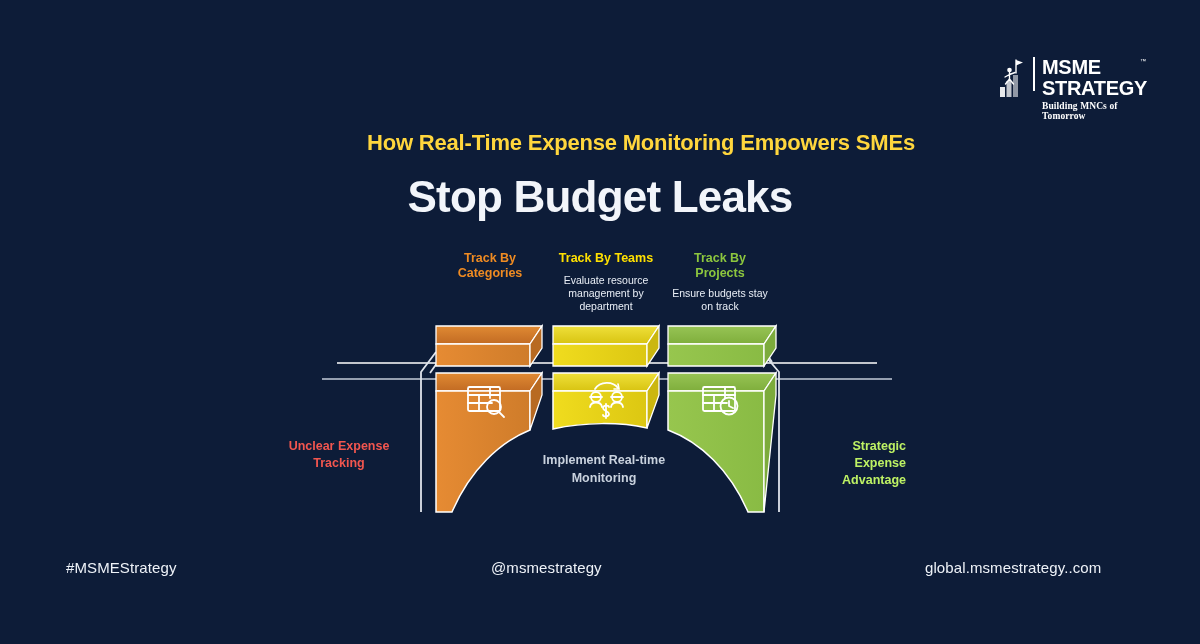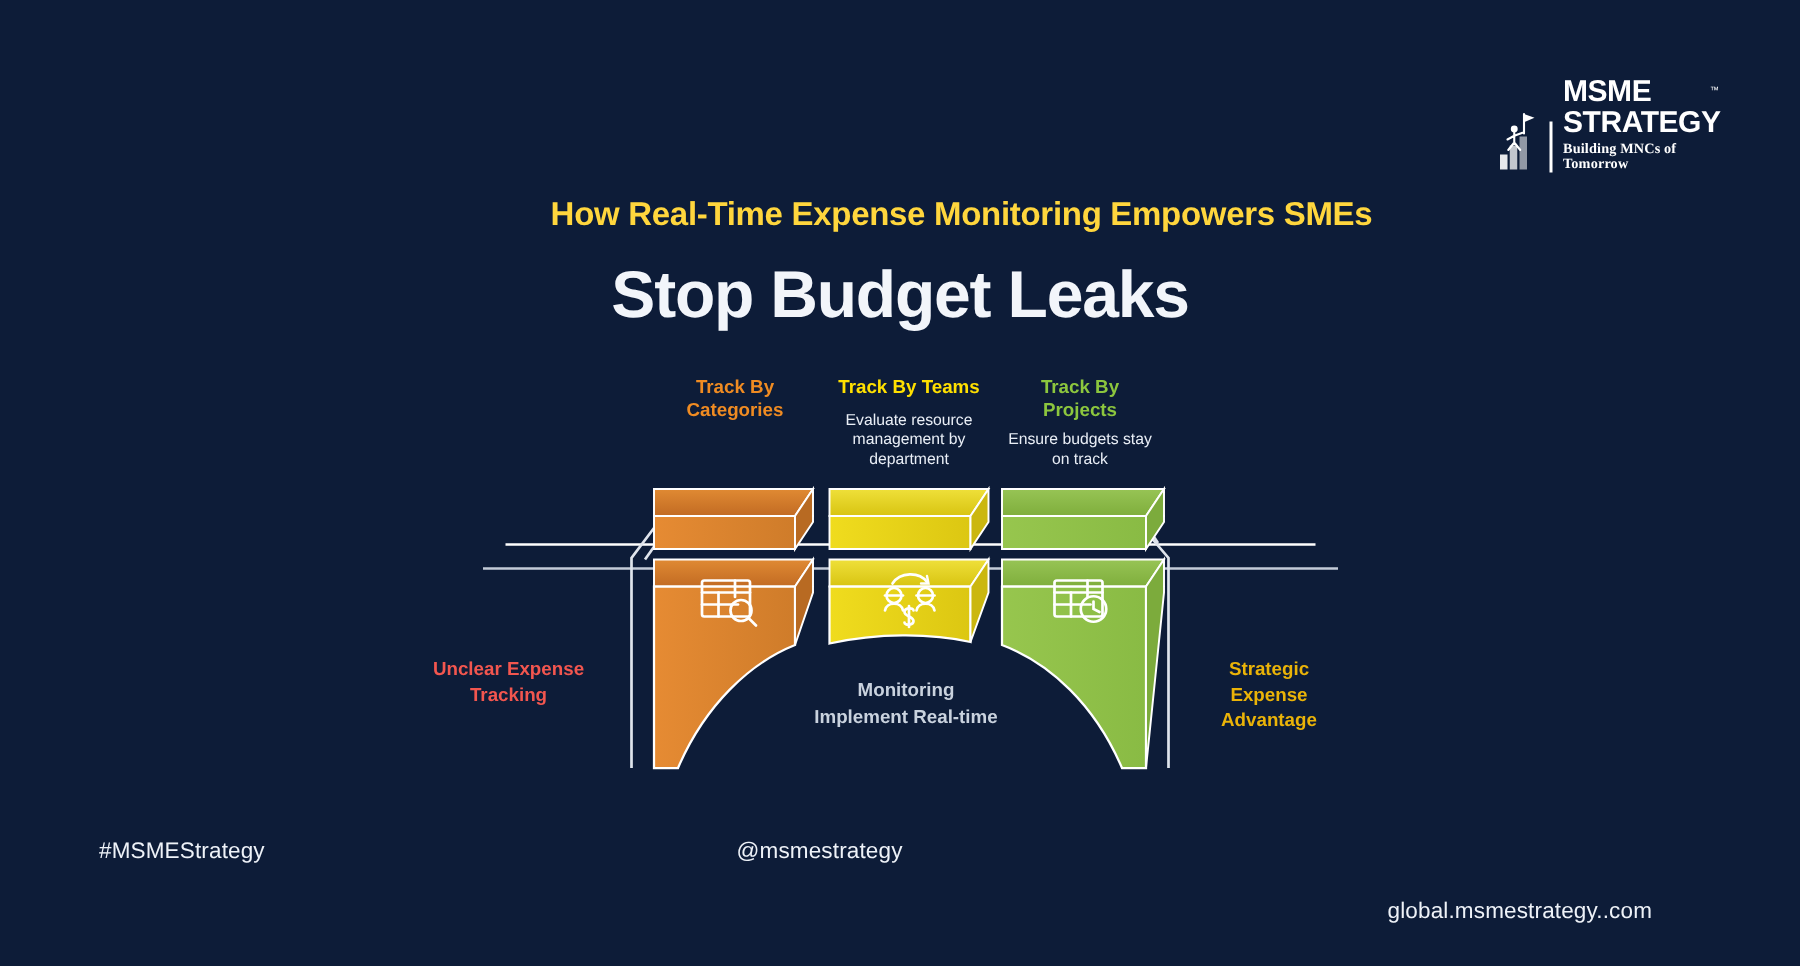--- a/index.html
+++ b/index.html
@@ -5,21 +5,21 @@
   * { margin:0; padding:0; box-sizing:border-box; }
   html,body { background:#0b1a33; }
   body {
     width:1200px; height:644px; position:relative; overflow:hidden;
     font-family:"Liberation Sans", sans-serif;
     background:#0d1c38;
   }
 
   
   #logo { position:absolute; top:57px; left:996px; width:150px; height:58px;
-          display:flex; align-items:flex-end; gap:7px; }
+          display:flex; align-items:flex-start; gap:7px; }
   #logo-mark { width:30px; height:42px; flex:0 0 30px; }
   #logo-divider { width:2px; height:34px; background:#ffffff; flex:0 0 2px; }
   #logo-text { display:flex; flex-direction:column; line-height:1; }
   .logo-l1, .logo-l2 {
     color:#ffffff; font-weight:bold; font-size:20px; letter-spacing:-0.3px;
     font-family:"Liberation Sans", sans-serif;
   }
   .logo-l2 { margin-top:1px; }
   .logo-tag {
     color:#ffffff; font-size:9.5px; margin-top:4px; letter-spacing:0.1px;
@@ -52,33 +52,33 @@
 
   
   #bridge { position:absolute; top:0; left:0; width:1200px; height:644px; }
 
   
   #label-left {
     position:absolute; top:438px; left:286px; width:106px; text-align:center;
     color:#f2564f; font-size:12.5px; font-weight:bold; line-height:1.35;
   }
   #label-right {
-    position:absolute; top:438px; left:786px; width:120px; text-align:center;
-    color:#eab308; font-size:12.5px; font-weight:bold; line-height:1.35;
+    position:absolute; top:438px; left:786px; width:120px; text-align:right;
+    color:#bef264; font-size:12.5px; font-weight:bold; line-height:1.35;
   }
   #label-center {
     position:absolute; top:452px; left:474px; width:260px; text-align:center;
     color:#c9d2de; font-size:12.5px; font-weight:bold; line-height:1.4;
   }
 
   
   .footer { position:absolute; top:559px; color:#eef2f8; font-size:15px; letter-spacing:0.1px; }
   #foot-hash { left:66px; }
   #foot-handle { left:491px; }
-  #foot-url { left:925px;margin-top:40px; }
+  #foot-url { left:925px; }
 </style>
 </head>
 <body>
 
 <div id="logo">
   <span id="logo-mark">
     <svg viewBox="0 0 30 42" width="30" height="42">
       <g stroke="#ffffff" stroke-width="1.4" fill="none" stroke-linecap="round">
         <path d="M4 40 L4 30 L9 30 L9 40 Z" fill="#ffffff" stroke="none" opacity="0.9"></path>
         <path d="M10.5 40 L10.5 24 L15.5 24 L15.5 40 Z" fill="#ffffff" stroke="none" opacity="0.75"></path>
@@ -247,19 +247,19 @@
 <div id="label-left">
   <div>Unclear Expense</div>
   <div>Tracking</div>
 </div>
 <div id="label-right">
   <div>Strategic</div>
   <div>Expense</div>
   <div>Advantage</div>
 </div>
 <div id="label-center">
+  <div>Implement Real-time</div>
   <div>Monitoring</div>
-  <div>Implement Real-time</div>
 </div>
 
 <div class="footer" id="foot-hash">#MSMEStrategy</div>
 <div class="footer" id="foot-handle">@msmestrategy</div>
 <div class="footer" id="foot-url">global.msmestrategy..com</div>
 
 </body></html>

